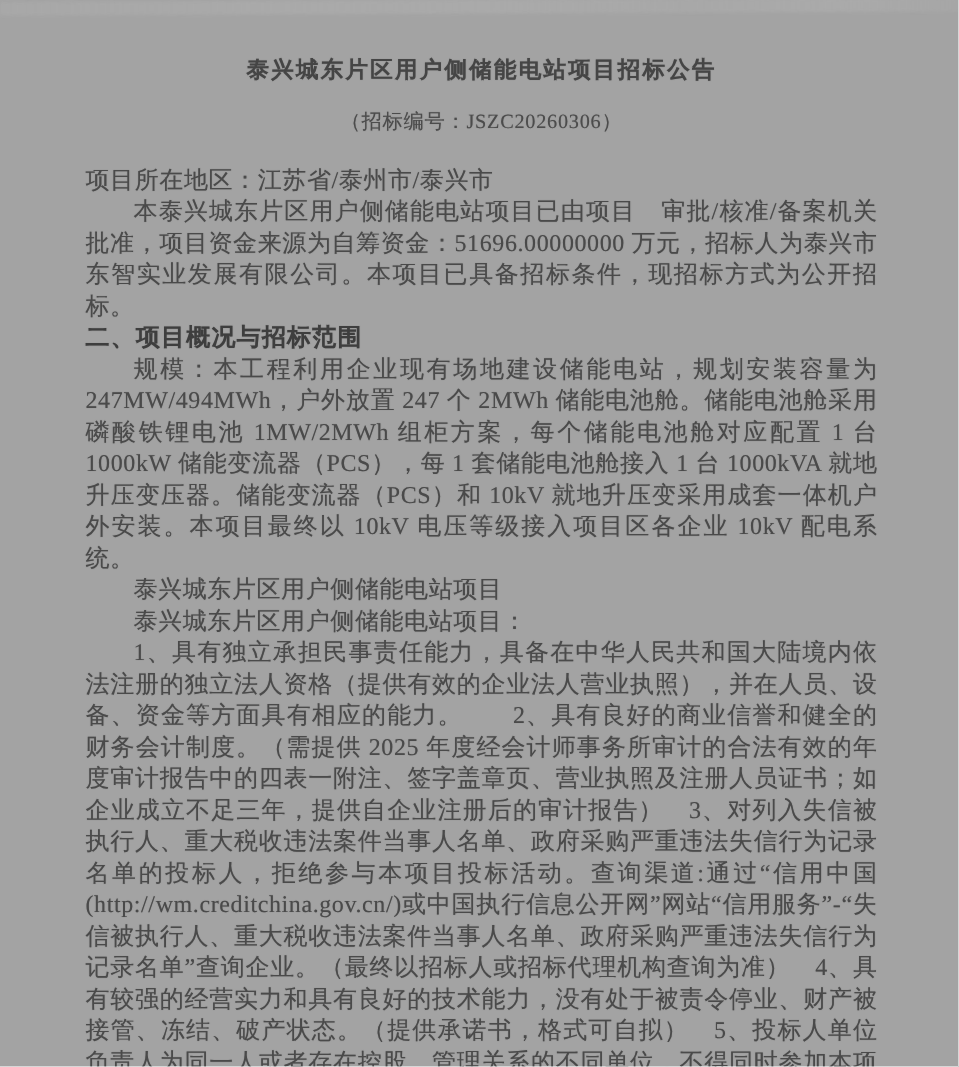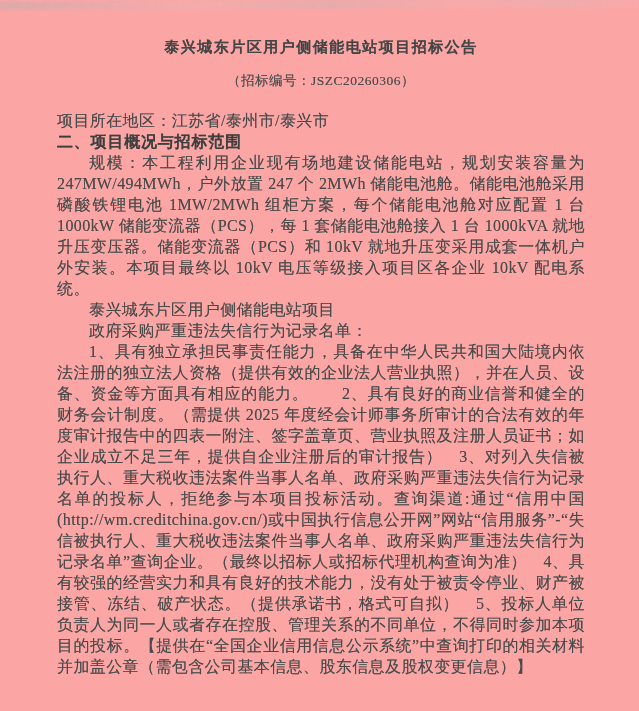--- a/index.html
+++ b/index.html
@@ -4,21 +4,21 @@
 <style>
   html, body {
     margin: 0;
     padding: 0;
     background: #ffffff;
   }
   .page {
     position: relative;
     width: 639px;
     height: 711px;
-    background: #fca5a5;
+    background: #a3a3a3;
     overflow: hidden;
     font-family: "Liberation Serif", "DejaVu Serif", serif;
     color: #4a4a4a;
     box-sizing: border-box;
     padding: 36px 54px 0 57px;
     text-shadow: 0 0 0.6px rgba(90,90,90,0.65);
   }
   .scan-smudge {
     position: absolute;
     top: 0;
@@ -74,22 +74,23 @@
 
 <div class="page">
   <div class="scan-smudge"></div>
 
   <h1 class="doc-title">泰兴城东片区用户侧储能电站项目招标公告</h1>
   <div class="doc-subtitle">（招标编号：JSZC20260306）</div>
 
   <div class="body-text">
     <p>项目所在地区：江苏省/泰州市/泰兴市</p>
 
+    <p class="indent">本泰兴城东片区用户侧储能电站项目已由项目　审批/核准/备案机关批准，项目资金来源为自筹资金：51696.00000000 万元，招标人为泰兴市东智实业发展有限公司。本项目已具备招标条件，现招标方式为公开招标。</p>
 
     <h2>二、项目概况与招标范围</h2>
     <p class="indent">规模：本工程利用企业现有场地建设储能电站，规划安装容量为 247MW/494MWh，户外放置 247 个 2MWh 储能电池舱。储能电池舱采用磷酸铁锂电池 1MW/2MWh 组柜方案，每个储能电池舱对应配置 1 台 1000kW 储能变流器（PCS），每 1 套储能电池舱接入 1 台 1000kVA 就地升压变压器。储能变流器（PCS）和 10kV 就地升压变采用成套一体机户外安装。本项目最终以 10kV 电压等级接入项目区各企业 10kV 配电系统。</p>
     <p class="indent">泰兴城东片区用户侧储能电站项目</p>
 
-    <p class="indent">政府采购严重违法失信行为记录名单：</p>
+    <p class="indent">泰兴城东片区用户侧储能电站项目：</p>
     <p class="indent">1、具有独立承担民事责任能力，具备在中华人民共和国大陆境内依法注册的独立法人资格（提供有效的企业法人营业执照），并在人员、设备、资金等方面具有相应的能力。　　2、具有良好的商业信誉和健全的财务会计制度。（需提供 2025 年度经会计师事务所审计的合法有效的年度审计报告中的四表一附注、签字盖章页、营业执照及注册人员证书；如企业成立不足三年，提供自企业注册后的审计报告）　3、对列入失信被执行人、重大税收违法案件当事人名单、政府采购严重违法失信行为记录名单的投标人，拒绝参与本项目投标活动。查询渠道:通过“信用中国(http://wm.creditchina.gov.cn/)或中国执行信息公开网”网站“信用服务”-“失信被执行人、重大税收违法案件当事人名单、政府采购严重违法失信行为记录名单”查询企业。（最终以招标人或招标代理机构查询为准）　4、具有较强的经营实力和具有良好的技术能力，没有处于被责令停业、财产被接管、冻结、破产状态。（提供承诺书，格式可自拟）　5、投标人单位负责人为同一人或者存在控股、管理关系的不同单位，不得同时参加本项目的投标。【提供在“全国企业信用信息公示系统”中查询打印的相关材料并加盖公章（需包含公司基本信息、股东信息及股权变更信息）】</p>
 
   </div>
 </div>
 
 </body></html>

